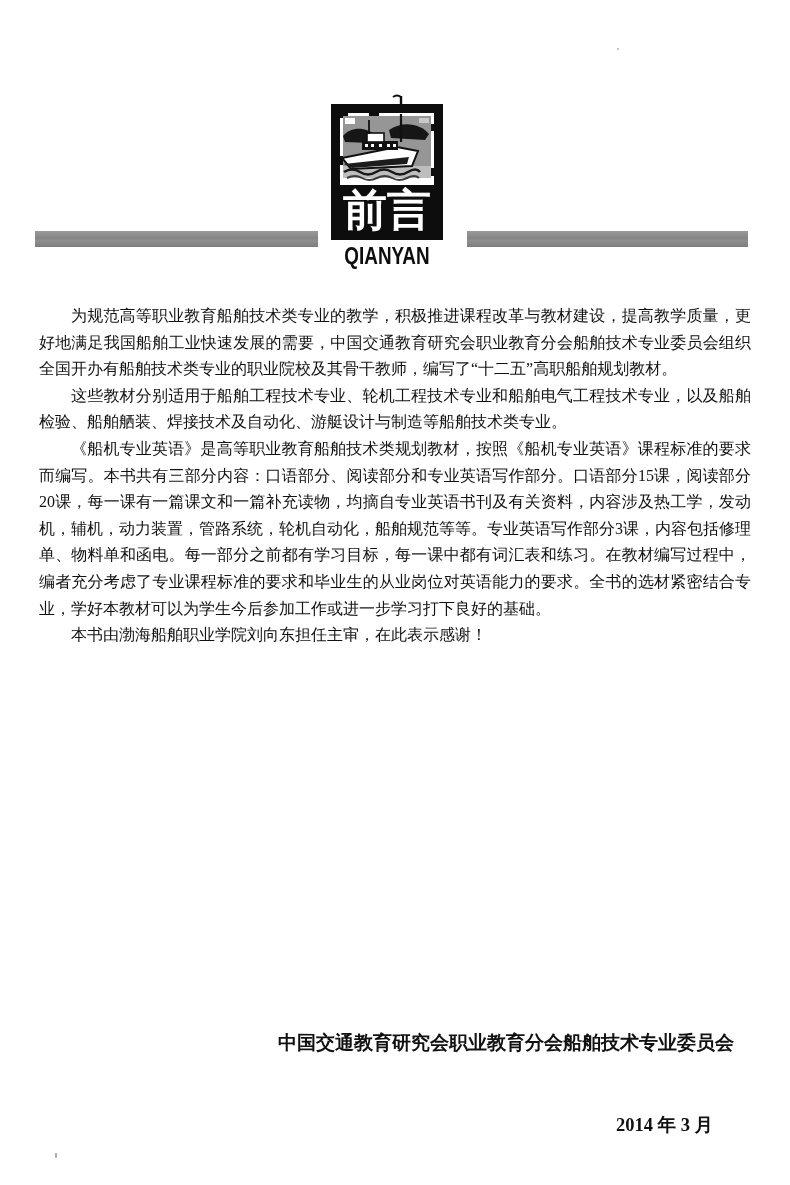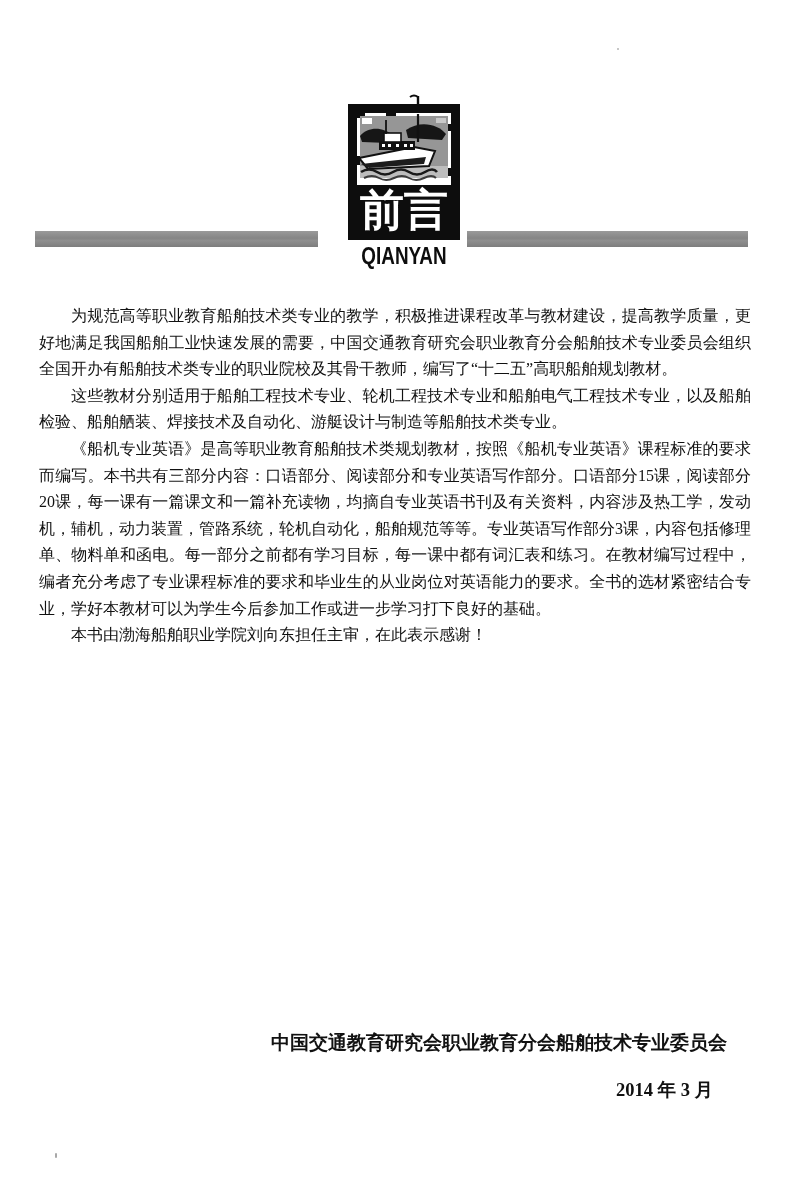--- a/index.html
+++ b/index.html
@@ -7,21 +7,21 @@
     width:790px;height:1185px;
     background:#ffffff;
     position:relative;
     font-family:"Liberation Serif","DejaVu Serif",serif;
     color:#111;
     overflow:hidden;
   }
   .page{position:absolute;inset:0;background:#fff;}
 
   
-  .emblem{position:absolute;left:346px;top:94px;width:116px;text-align:center;}
+  .emblem{position:absolute;left:329px;top:94px;width:116px;text-align:center;}
   .emblem svg{display:block;}
   .emblem-subtitle{
     margin-top:1px;
     font-family:"Liberation Sans","DejaVu Sans",sans-serif;
     font-weight:bold;font-size:23px;line-height:20px;
     letter-spacing:0px;color:#0d0d0d;
     transform:scale(0.82,1.05);transform-origin:center top;
     white-space:nowrap;
   }
 
@@ -34,27 +34,27 @@
   
   .body-text{
     position:absolute;left:39px;top:303px;width:712px;
     font-size:16px;line-height:26.6px;
     text-align:justify;text-justify:inter-character;
   }
   .body-text p{margin:0;text-indent:2em;}
 
   
   .signature{
-    position:absolute;left:39px;top:1030px;width:712px;
+    position:absolute;left:46px;top:1030px;width:712px;
     text-align:right;padding-right:24px;box-sizing:border-box;
     font-weight:bold;font-size:19px;
     font-family:"Liberation Sans","DejaVu Sans",sans-serif;
   }
   .date{
-    position:absolute;left:39px;top:1077px;width:712px;
+    position:absolute;left:39px;top:1112px;width:712px;
     text-align:right;padding-right:38px;box-sizing:border-box;
     font-weight:bold;font-size:18.5px;
     font-family:"Liberation Serif","DejaVu Serif",serif;
   }
 
   
   .speck{position:absolute;background:#9a9a9a;border-radius:1px;}
   .speck-a{left:617px;top:48px;width:2px;height:2px;background:#b5b5b5;}
   .speck-b{left:55px;top:1153px;width:2px;height:5px;background:#a8a8a8;}
 </style>

